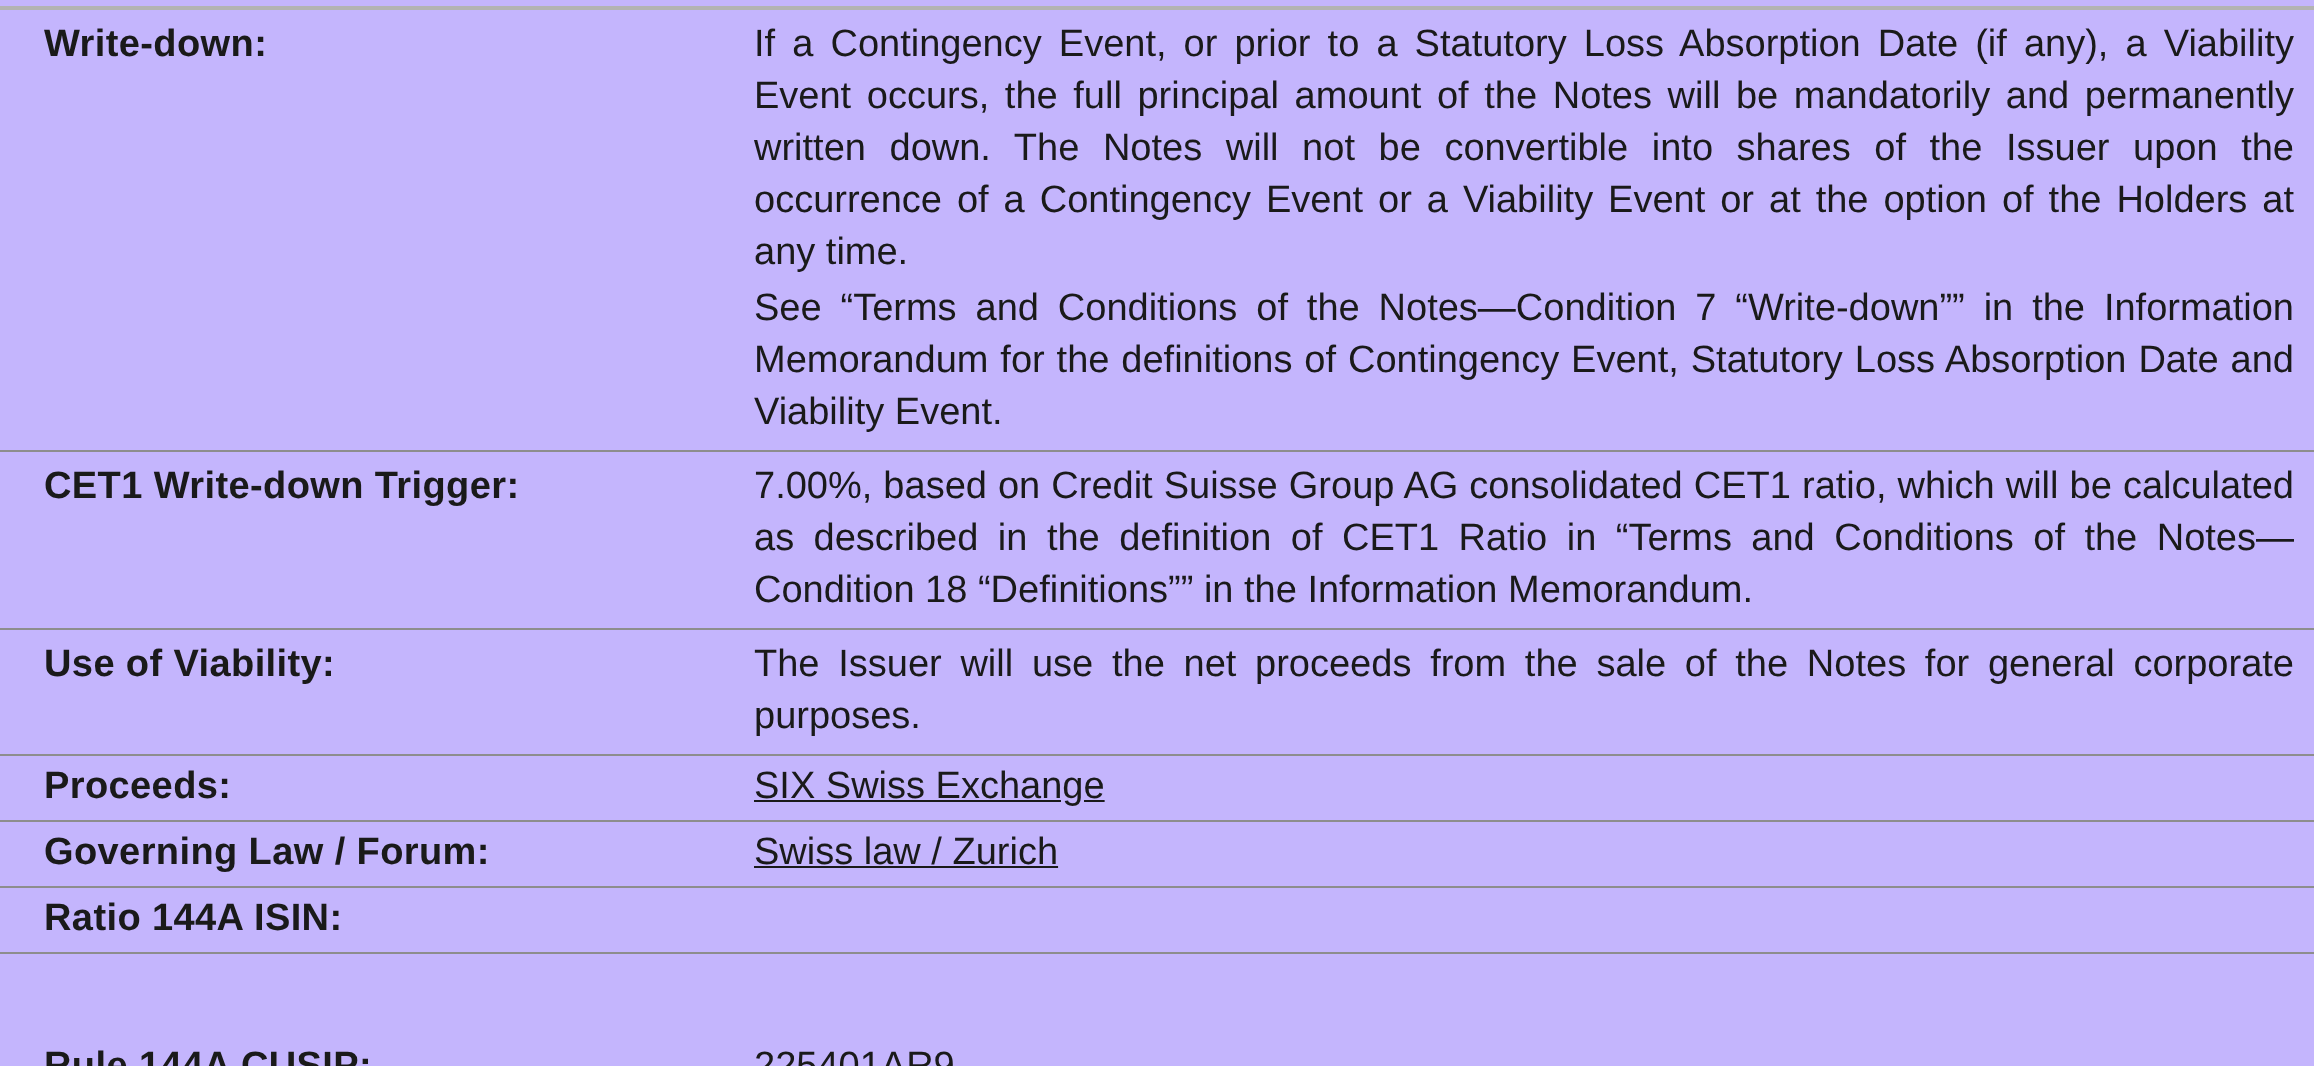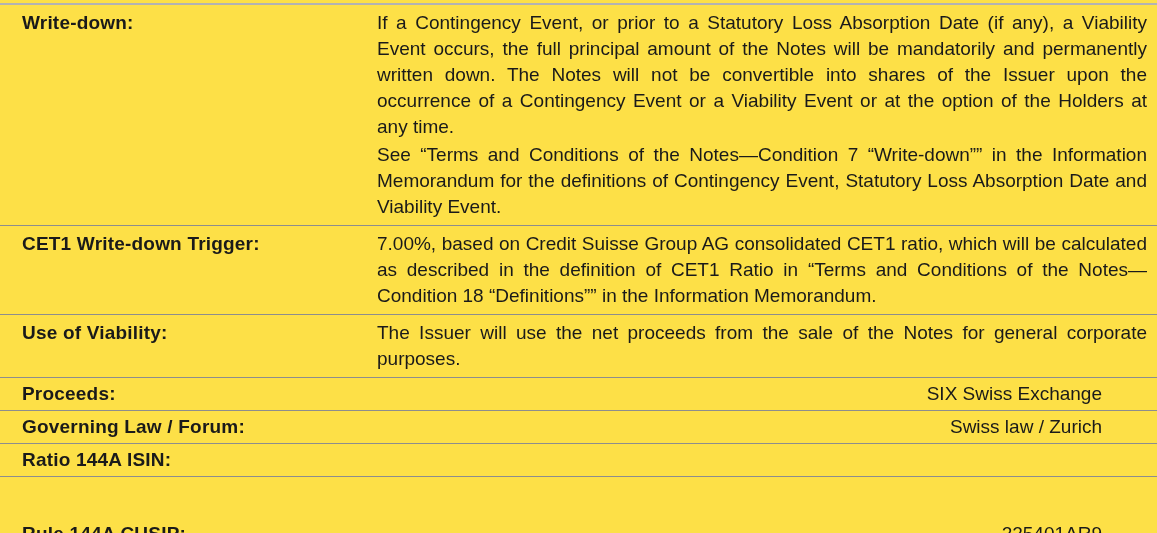--- a/index.html
+++ b/index.html
@@ -4,21 +4,21 @@
 <style>
   html, body {
     margin: 0;
     padding: 0;
     background: #ffffff;
   }
   .page {
     position: relative;
     width: 1157px;
     height: 533px;
-    background: #fde047;
+    background: #c4b5fd;
     overflow: hidden;
     font-family: "Liberation Sans", sans-serif;
     font-size: 19px;
     line-height: 26px;
     color: #1a1a1a;
     -webkit-font-smoothing: antialiased;
   }
   .term-table {
     position: absolute;
     top: 3px;
@@ -55,22 +55,23 @@
     margin: 0;
   }
   .cell.value.justify p {
     text-align: justify;
     text-align-last: left;
   }
   .cell.value.justify p + p {
     margin-top: 2px;
   }
   .cell.value.center {
-    text-align: right;
-    padding-right: 55px;
+    text-align: left;
+    padding-right: 28px;
+    text-decoration: underline;
   }
 </style>
 </head>
 <body>
 
 <div class="page">
   <div class="term-table" id="term-table">
       <div class="row multi">
         <div class="cell label">Write-down:</div>
         <div class="cell value justify">

